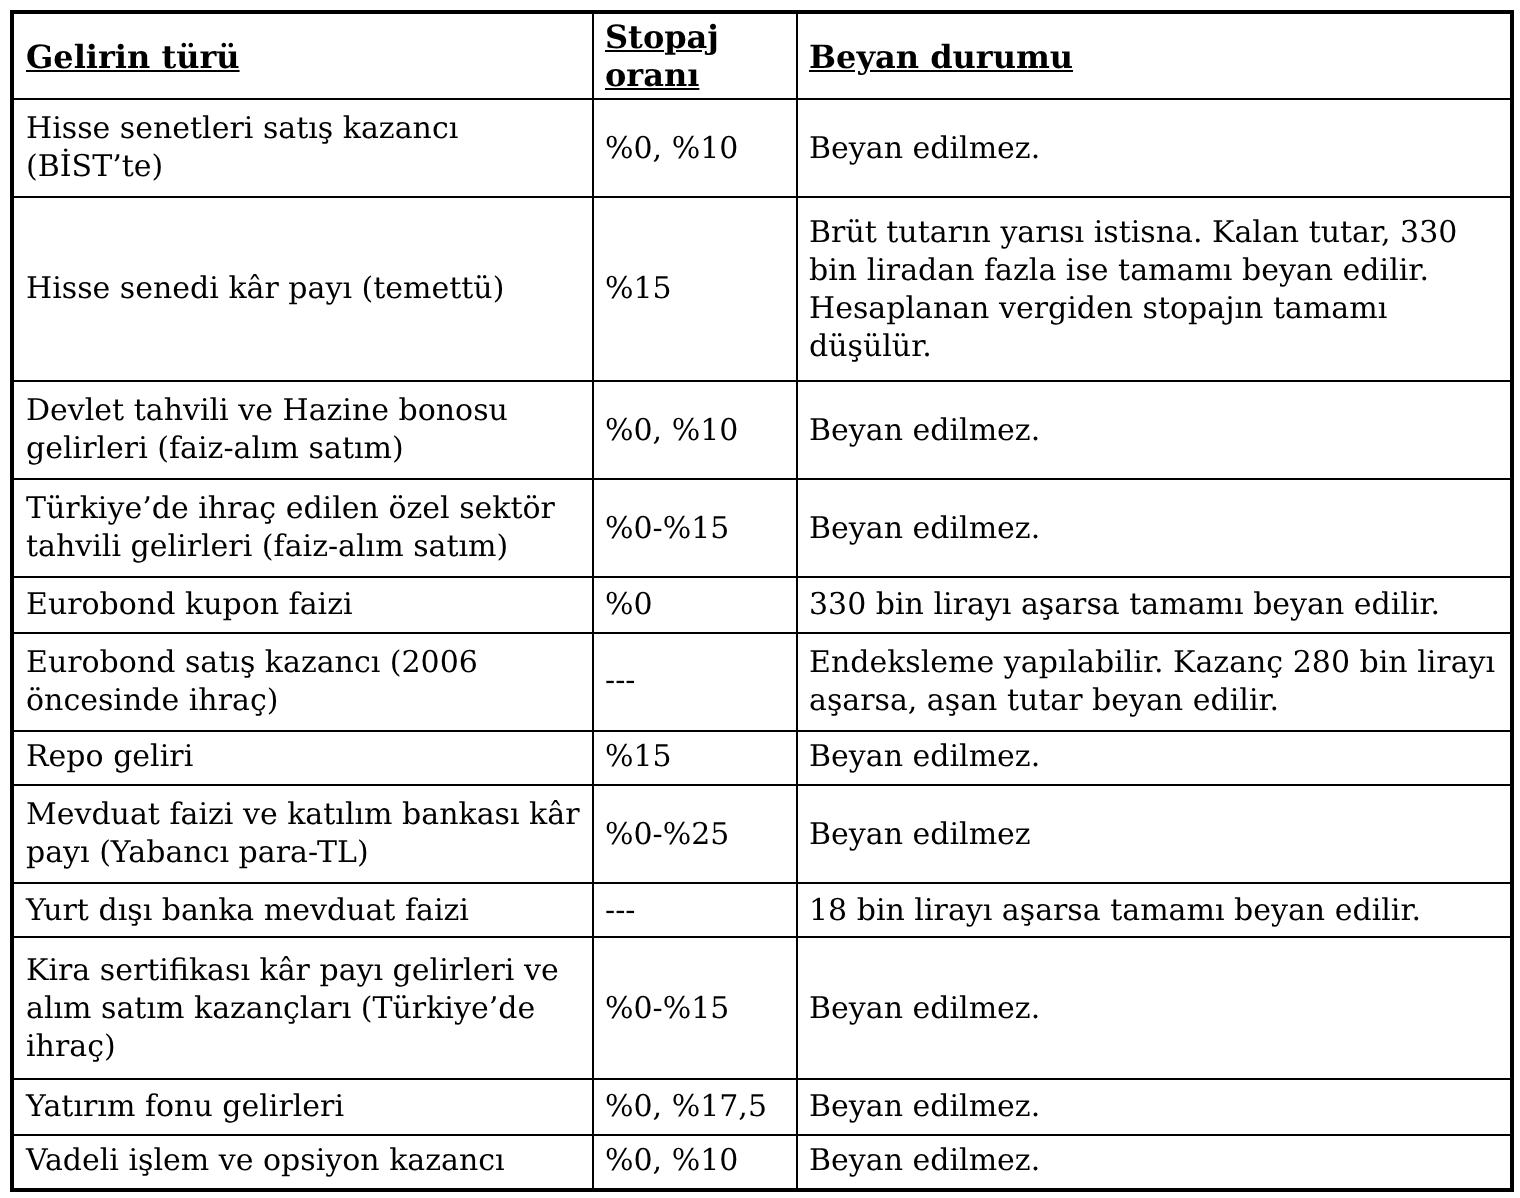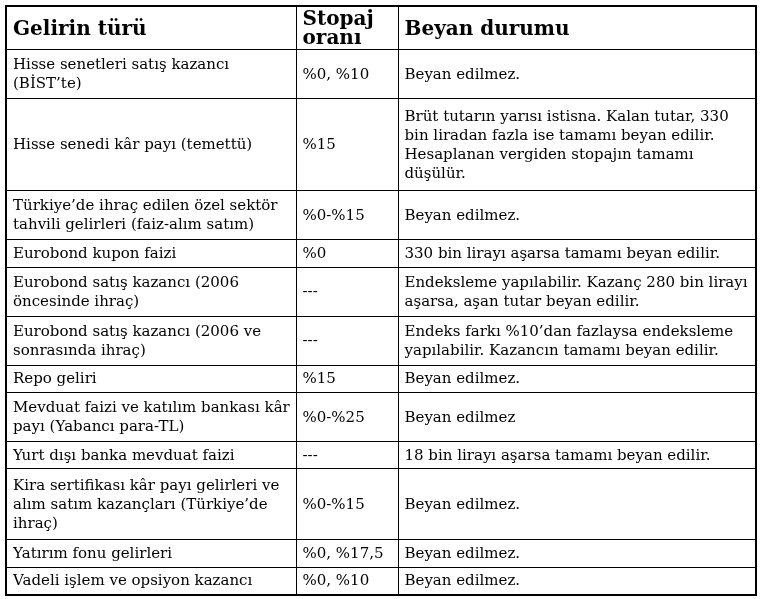--- a/index.html
+++ b/index.html
@@ -33,22 +33,23 @@
   table.tax-table td {
     border: 1px solid #000000;
     vertical-align: middle;
     font-size: 15px;
     line-height: 19px;
     padding: 2px 4px 2px 6px;
     overflow: hidden;
   }
   table.tax-table thead th {
     font-weight: bold;
-    font-size: 20px;
+    font-size: 16px;
     text-align: left;
+    text-decoration: underline;
   }
   th.col-rate-h {
     text-align: center;
     padding-left: 2px;
     padding-right: 2px;
   }
   td.col-rate {
     padding-left: 2px;
     padding-right: 2px;
     white-space: nowrap;
@@ -80,44 +81,44 @@
     <td class="col-rate">%0, %10</td>
     <td class="col-status">Beyan edilmez.</td>
   </tr>
 
   <tr>
     <td class="col-income">Hisse senedi kâr payı (temettü)</td>
     <td class="col-rate">%15</td>
     <td class="col-status">Brüt tutarın yarısı istisna. Kalan tutar, 330 bin liradan fazla ise tamamı beyan edilir. Hesaplanan vergiden stopajın tamamı düşülür.</td>
   </tr>
 
+  <tr>
+    <td class="col-income">Devlet tahvili ve Hazine bonosu gelirleri (faiz-alım satım)</td>
+    <td class="col-rate">%0, %10</td>
+    <td class="col-status">Beyan edilmez.</td>
+  </tr>
 
   <tr>
     <td class="col-income">Türkiye’de ihraç edilen özel sektör tahvili gelirleri (faiz-alım satım)</td>
     <td class="col-rate">%0-%15</td>
     <td class="col-status">Beyan edilmez.</td>
   </tr>
 
   <tr>
     <td class="col-income">Eurobond kupon faizi</td>
     <td class="col-rate">%0</td>
     <td class="col-status">330 bin lirayı aşarsa tamamı beyan edilir.</td>
   </tr>
 
   <tr>
     <td class="col-income">Eurobond satış kazancı (2006 öncesinde ihraç)</td>
     <td class="col-rate">---</td>
     <td class="col-status">Endeksleme yapılabilir. Kazanç 280 bin lirayı aşarsa, aşan tutar beyan edilir.</td>
   </tr>
 
-  <tr>
-    <td class="col-income">Eurobond satış kazancı (2006 ve sonrasında ihraç)</td>
-    <td class="col-rate">---</td>
-    <td class="col-status">Endeks farkı %10’dan fazlaysa endeksleme yapılabilir. Kazancın tamamı beyan edilir.</td>
-  </tr>
 
   <tr>
     <td class="col-income">Repo geliri</td>
     <td class="col-rate">%15</td>
     <td class="col-status">Beyan edilmez.</td>
   </tr>
 
   <tr>
     <td class="col-income">Mevduat faizi ve katılım bankası kâr payı (Yabancı para-TL)</td>
     <td class="col-rate">%0-%25</td>

